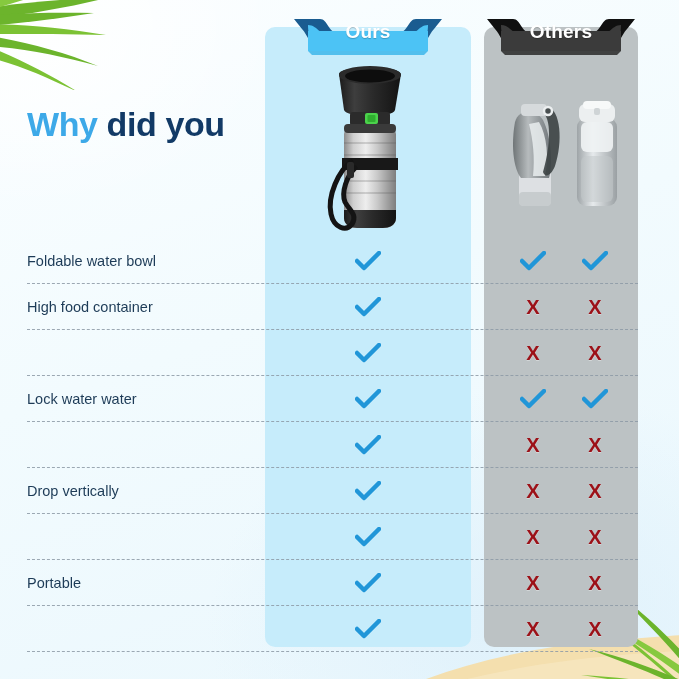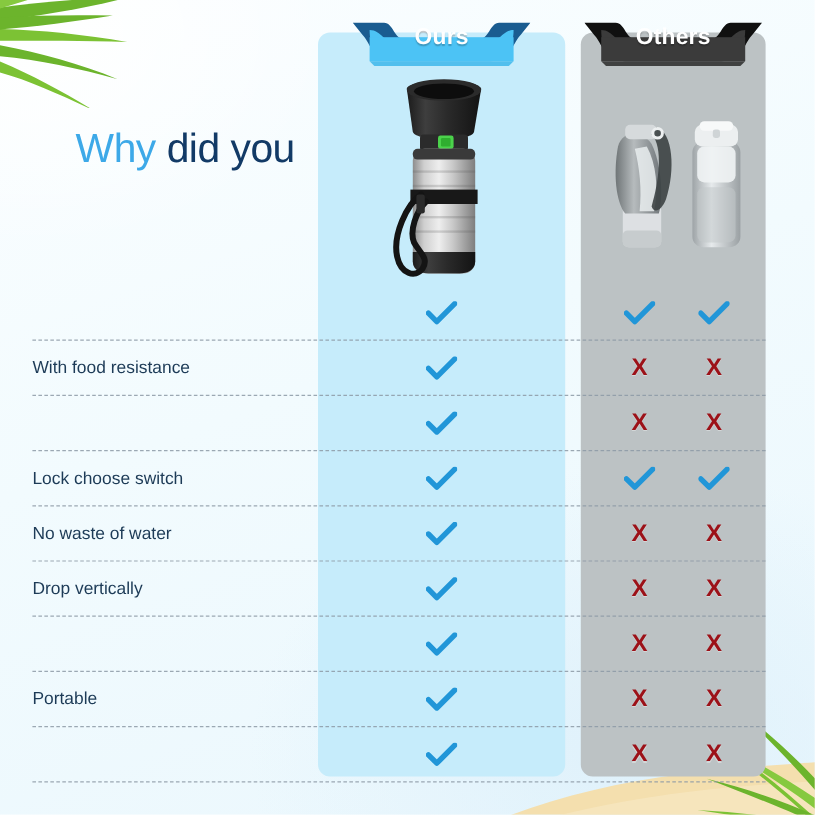--- a/index.html
+++ b/index.html
@@ -42,25 +42,24 @@
     pointer-events: none;
   }
 
   
   .heading {
     position: absolute;
     left: 27px;
     top: 103px;
     width: 240px;
     font-size: 34px;
-    font-weight: normal;
+    font-weight: bold;
     line-height: 1.27;
     letter-spacing: -0.4px;
     color: #123a66;
-    margin-left: 36px;
   }
   .heading .hl { color: #3da9e8; }
 
   
   .panel {
     position: absolute;
     top: 27px;
     border-radius: 10px;
   }
   .panel-ours {
@@ -300,107 +299,107 @@
       <rect x="84" y="12" width="36" height="18" rx="6" fill="#eceff0"></rect>
       <rect x="88" y="9" width="28" height="8" rx="4" fill="#f7f9f9"></rect>
       <rect x="99" y="16" width="6" height="7" rx="2" fill="#cfd4d6"></rect>
       <rect x="86" y="64" width="32" height="46" rx="6" fill="#c3c8ca" opacity="0.55"></rect>
     </g>
   </svg>
 
   <div class="table">
 
     <div class="row">
-      <div class="mark c-ours">
-        <span class="check">
-          <svg width="26" height="20" viewBox="0 0 26 20">
-              <path d="M2 10 L9 17 L24 2" fill="none" stroke="#2196d8" stroke-width="4.5" stroke-linecap="round" stroke-linejoin="round"></path>
-            </svg>
-        </span>
-      </div>
-      <div class="mark c-oth1">
-        <span class="check">
-          <svg width="26" height="20" viewBox="0 0 26 20">
-              <path d="M2 10 L9 17 L24 2" fill="none" stroke="#2196d8" stroke-width="4.5" stroke-linecap="round" stroke-linejoin="round"></path>
-            </svg>
-        </span>
-      </div>
-      <div class="mark c-oth2">
-        <span class="check">
-          <svg width="26" height="20" viewBox="0 0 26 20">
-              <path d="M2 10 L9 17 L24 2" fill="none" stroke="#2196d8" stroke-width="4.5" stroke-linecap="round" stroke-linejoin="round"></path>
-            </svg>
-        </span>
-      </div>
-      <div class="sep"></div>
-    </div>
-
-    <div class="row">
-      <div class="label">With food resistance</div>
-      <div class="mark c-ours">
-        <span class="check">
-          <svg width="26" height="20" viewBox="0 0 26 20">
-              <path d="M2 10 L9 17 L24 2" fill="none" stroke="#2196d8" stroke-width="4.5" stroke-linecap="round" stroke-linejoin="round"></path>
-            </svg>
-        </span>
-      </div>
-      <div class="mark c-oth1">
-        <span class="cross">X</span>
-      </div>
-      <div class="mark c-oth2">
-        <span class="cross">X</span>
-      </div>
-      <div class="sep"></div>
-    </div>
-
-    <div class="row">
-      <div class="mark c-ours">
-        <span class="check">
-          <svg width="26" height="20" viewBox="0 0 26 20">
-              <path d="M2 10 L9 17 L24 2" fill="none" stroke="#2196d8" stroke-width="4.5" stroke-linecap="round" stroke-linejoin="round"></path>
-            </svg>
-        </span>
-      </div>
-      <div class="mark c-oth1">
-        <span class="cross">X</span>
-      </div>
-      <div class="mark c-oth2">
-        <span class="cross">X</span>
-      </div>
-      <div class="sep"></div>
-    </div>
-
-    <div class="row">
-      <div class="label">Lock choose switch</div>
-      <div class="mark c-ours">
-        <span class="check">
-          <svg width="26" height="20" viewBox="0 0 26 20">
-              <path d="M2 10 L9 17 L24 2" fill="none" stroke="#2196d8" stroke-width="4.5" stroke-linecap="round" stroke-linejoin="round"></path>
-            </svg>
-        </span>
-      </div>
-      <div class="mark c-oth1">
-        <span class="check">
-          <svg width="26" height="20" viewBox="0 0 26 20">
-              <path d="M2 10 L9 17 L24 2" fill="none" stroke="#2196d8" stroke-width="4.5" stroke-linecap="round" stroke-linejoin="round"></path>
-            </svg>
-        </span>
-      </div>
-      <div class="mark c-oth2">
-        <span class="check">
-          <svg width="26" height="20" viewBox="0 0 26 20">
-              <path d="M2 10 L9 17 L24 2" fill="none" stroke="#2196d8" stroke-width="4.5" stroke-linecap="round" stroke-linejoin="round"></path>
-            </svg>
-        </span>
-      </div>
-      <div class="sep"></div>
-    </div>
-
-    <div class="row">
-      <div class="label">No waste of water</div>
+      <div class="label">Foldable water bowl</div>
+      <div class="mark c-ours">
+        <span class="check">
+          <svg width="26" height="20" viewBox="0 0 26 20">
+              <path d="M2 10 L9 17 L24 2" fill="none" stroke="#2196d8" stroke-width="4.5" stroke-linecap="round" stroke-linejoin="round"></path>
+            </svg>
+        </span>
+      </div>
+      <div class="mark c-oth1">
+        <span class="check">
+          <svg width="26" height="20" viewBox="0 0 26 20">
+              <path d="M2 10 L9 17 L24 2" fill="none" stroke="#2196d8" stroke-width="4.5" stroke-linecap="round" stroke-linejoin="round"></path>
+            </svg>
+        </span>
+      </div>
+      <div class="mark c-oth2">
+        <span class="check">
+          <svg width="26" height="20" viewBox="0 0 26 20">
+              <path d="M2 10 L9 17 L24 2" fill="none" stroke="#2196d8" stroke-width="4.5" stroke-linecap="round" stroke-linejoin="round"></path>
+            </svg>
+        </span>
+      </div>
+      <div class="sep"></div>
+    </div>
+
+    <div class="row">
+      <div class="label">High food container</div>
+      <div class="mark c-ours">
+        <span class="check">
+          <svg width="26" height="20" viewBox="0 0 26 20">
+              <path d="M2 10 L9 17 L24 2" fill="none" stroke="#2196d8" stroke-width="4.5" stroke-linecap="round" stroke-linejoin="round"></path>
+            </svg>
+        </span>
+      </div>
+      <div class="mark c-oth1">
+        <span class="cross">X</span>
+      </div>
+      <div class="mark c-oth2">
+        <span class="cross">X</span>
+      </div>
+      <div class="sep"></div>
+    </div>
+
+    <div class="row">
+      <div class="mark c-ours">
+        <span class="check">
+          <svg width="26" height="20" viewBox="0 0 26 20">
+              <path d="M2 10 L9 17 L24 2" fill="none" stroke="#2196d8" stroke-width="4.5" stroke-linecap="round" stroke-linejoin="round"></path>
+            </svg>
+        </span>
+      </div>
+      <div class="mark c-oth1">
+        <span class="cross">X</span>
+      </div>
+      <div class="mark c-oth2">
+        <span class="cross">X</span>
+      </div>
+      <div class="sep"></div>
+    </div>
+
+    <div class="row">
+      <div class="label">Lock water water</div>
+      <div class="mark c-ours">
+        <span class="check">
+          <svg width="26" height="20" viewBox="0 0 26 20">
+              <path d="M2 10 L9 17 L24 2" fill="none" stroke="#2196d8" stroke-width="4.5" stroke-linecap="round" stroke-linejoin="round"></path>
+            </svg>
+        </span>
+      </div>
+      <div class="mark c-oth1">
+        <span class="check">
+          <svg width="26" height="20" viewBox="0 0 26 20">
+              <path d="M2 10 L9 17 L24 2" fill="none" stroke="#2196d8" stroke-width="4.5" stroke-linecap="round" stroke-linejoin="round"></path>
+            </svg>
+        </span>
+      </div>
+      <div class="mark c-oth2">
+        <span class="check">
+          <svg width="26" height="20" viewBox="0 0 26 20">
+              <path d="M2 10 L9 17 L24 2" fill="none" stroke="#2196d8" stroke-width="4.5" stroke-linecap="round" stroke-linejoin="round"></path>
+            </svg>
+        </span>
+      </div>
+      <div class="sep"></div>
+    </div>
+
+    <div class="row">
       <div class="mark c-ours">
         <span class="check">
           <svg width="26" height="20" viewBox="0 0 26 20">
               <path d="M2 10 L9 17 L24 2" fill="none" stroke="#2196d8" stroke-width="4.5" stroke-linecap="round" stroke-linejoin="round"></path>
             </svg>
         </span>
       </div>
       <div class="mark c-oth1">
         <span class="cross">X</span>
       </div>

